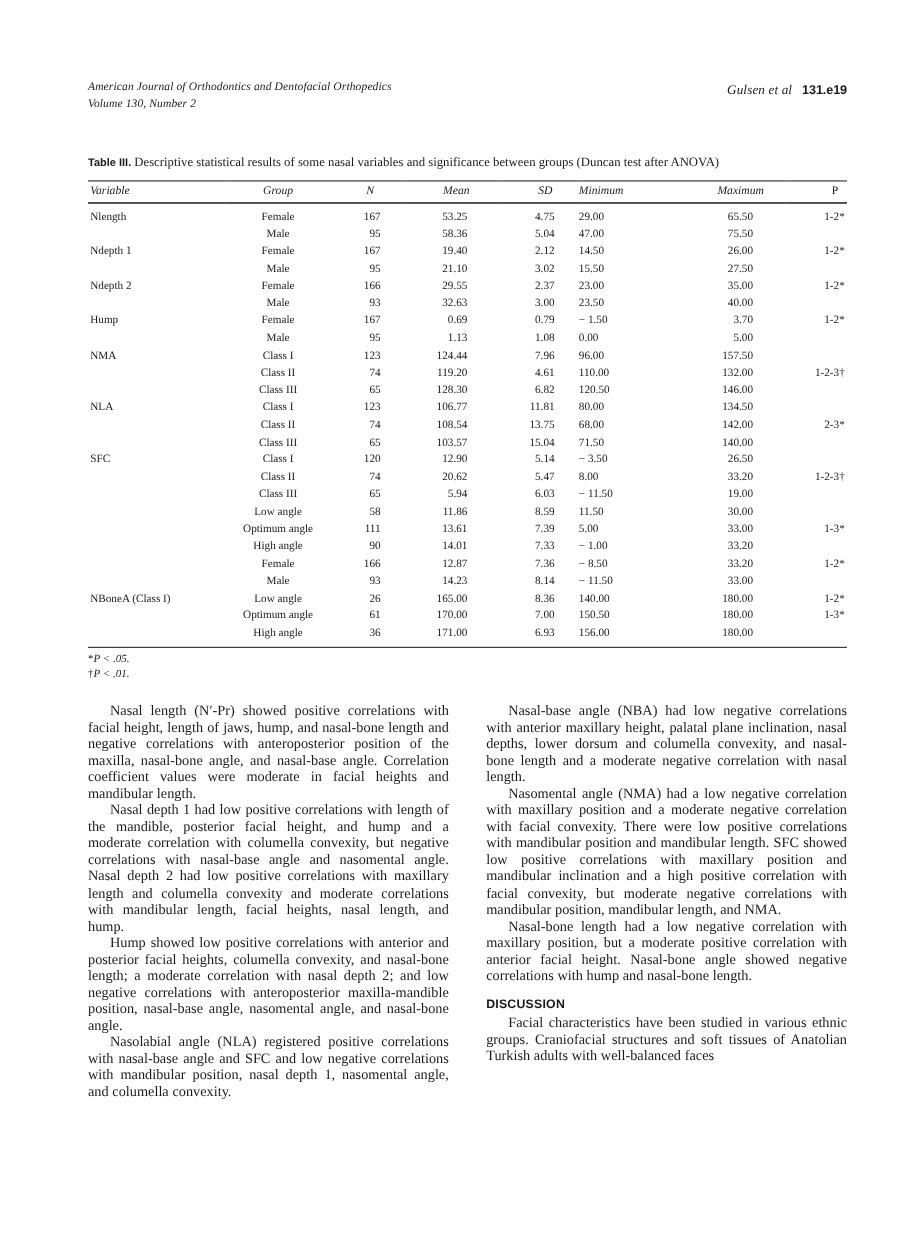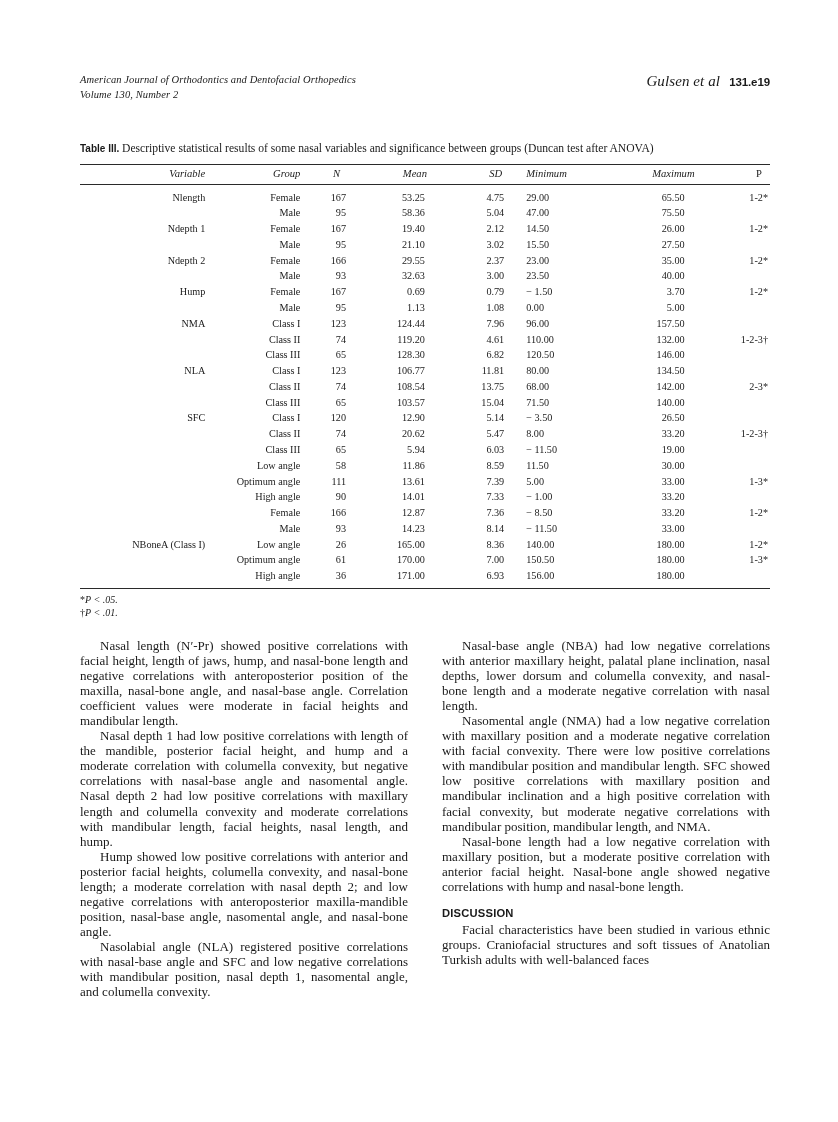--- a/index.html
+++ b/index.html
@@ -43,21 +43,21 @@
   }
   .runhead-left .line2 { display: block; }
   .runhead-right {
     position: absolute;
     right: 0;
     top: 0;
     white-space: nowrap;
   }
   .runhead-authors {
     font-style: italic;
-    font-size: 15px;
+    font-size: 12px;
     letter-spacing: 0.1px;
   }
   .runhead-folio {
     font-family: "Liberation Sans", sans-serif;
     font-weight: bold;
     font-size: 11.5px;
     margin-left: 9px;
     letter-spacing: -0.1px;
   }
 
@@ -101,22 +101,22 @@
   table.stat thead th.upright { font-style: normal; }
   table.stat tbody td {
     padding: 2.9px 0 2.9px 0;
     white-space: nowrap;
     vertical-align: baseline;
   }
   table.stat tbody tr.first-body td { padding-top: 8px; }
   table.stat tbody tr.last-body td { padding-bottom: 6px; }
 
   
-  .c-var   { width: 160px; text-align: right;  padding-left: 2px !important; }
-  .c-grp   { width: 118px; text-align: right; }
+  .c-var   { width: 160px; text-align: left;  padding-left: 2px !important; }
+  .c-grp   { width: 118px; text-align: center; }
   .c-n     { width: 62px;  text-align: right; padding-right: 22px !important; }
   .c-mean  { width: 78px;  text-align: right; padding-right: 28px !important; }
   .c-sd    { width: 70px;  text-align: right; padding-right: 22px !important; }
   .c-min   { width: 88px;  text-align: left; padding-right: 30px !important; }
   .c-max   { width: 88px;  text-align: right; padding-right: 28px !important; }
   .c-p     { width: 70px;  text-align: right; padding-right: 2px !important; }
 
   thead .c-n    { padding-right: 28px !important; }
   thead .c-mean { padding-right: 26px !important; }
   thead .c-sd   { padding-right: 24px !important; }

